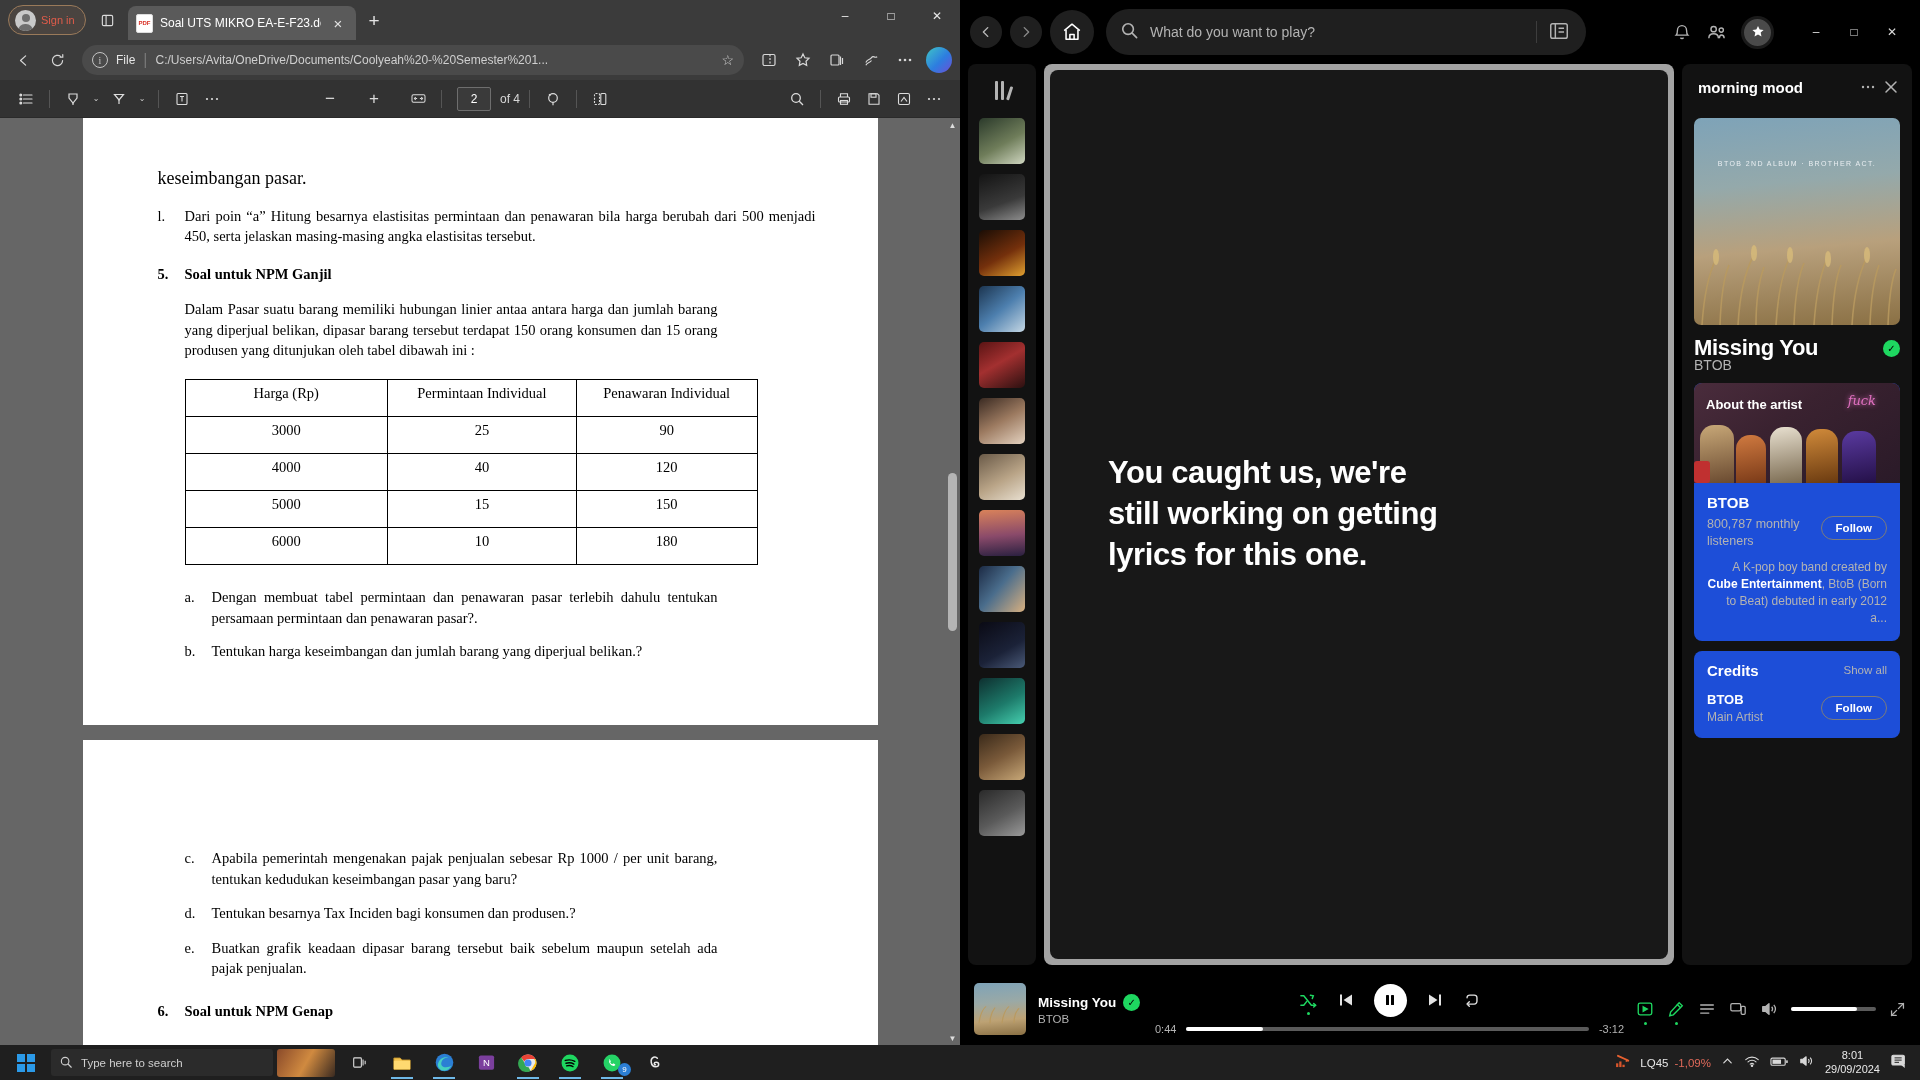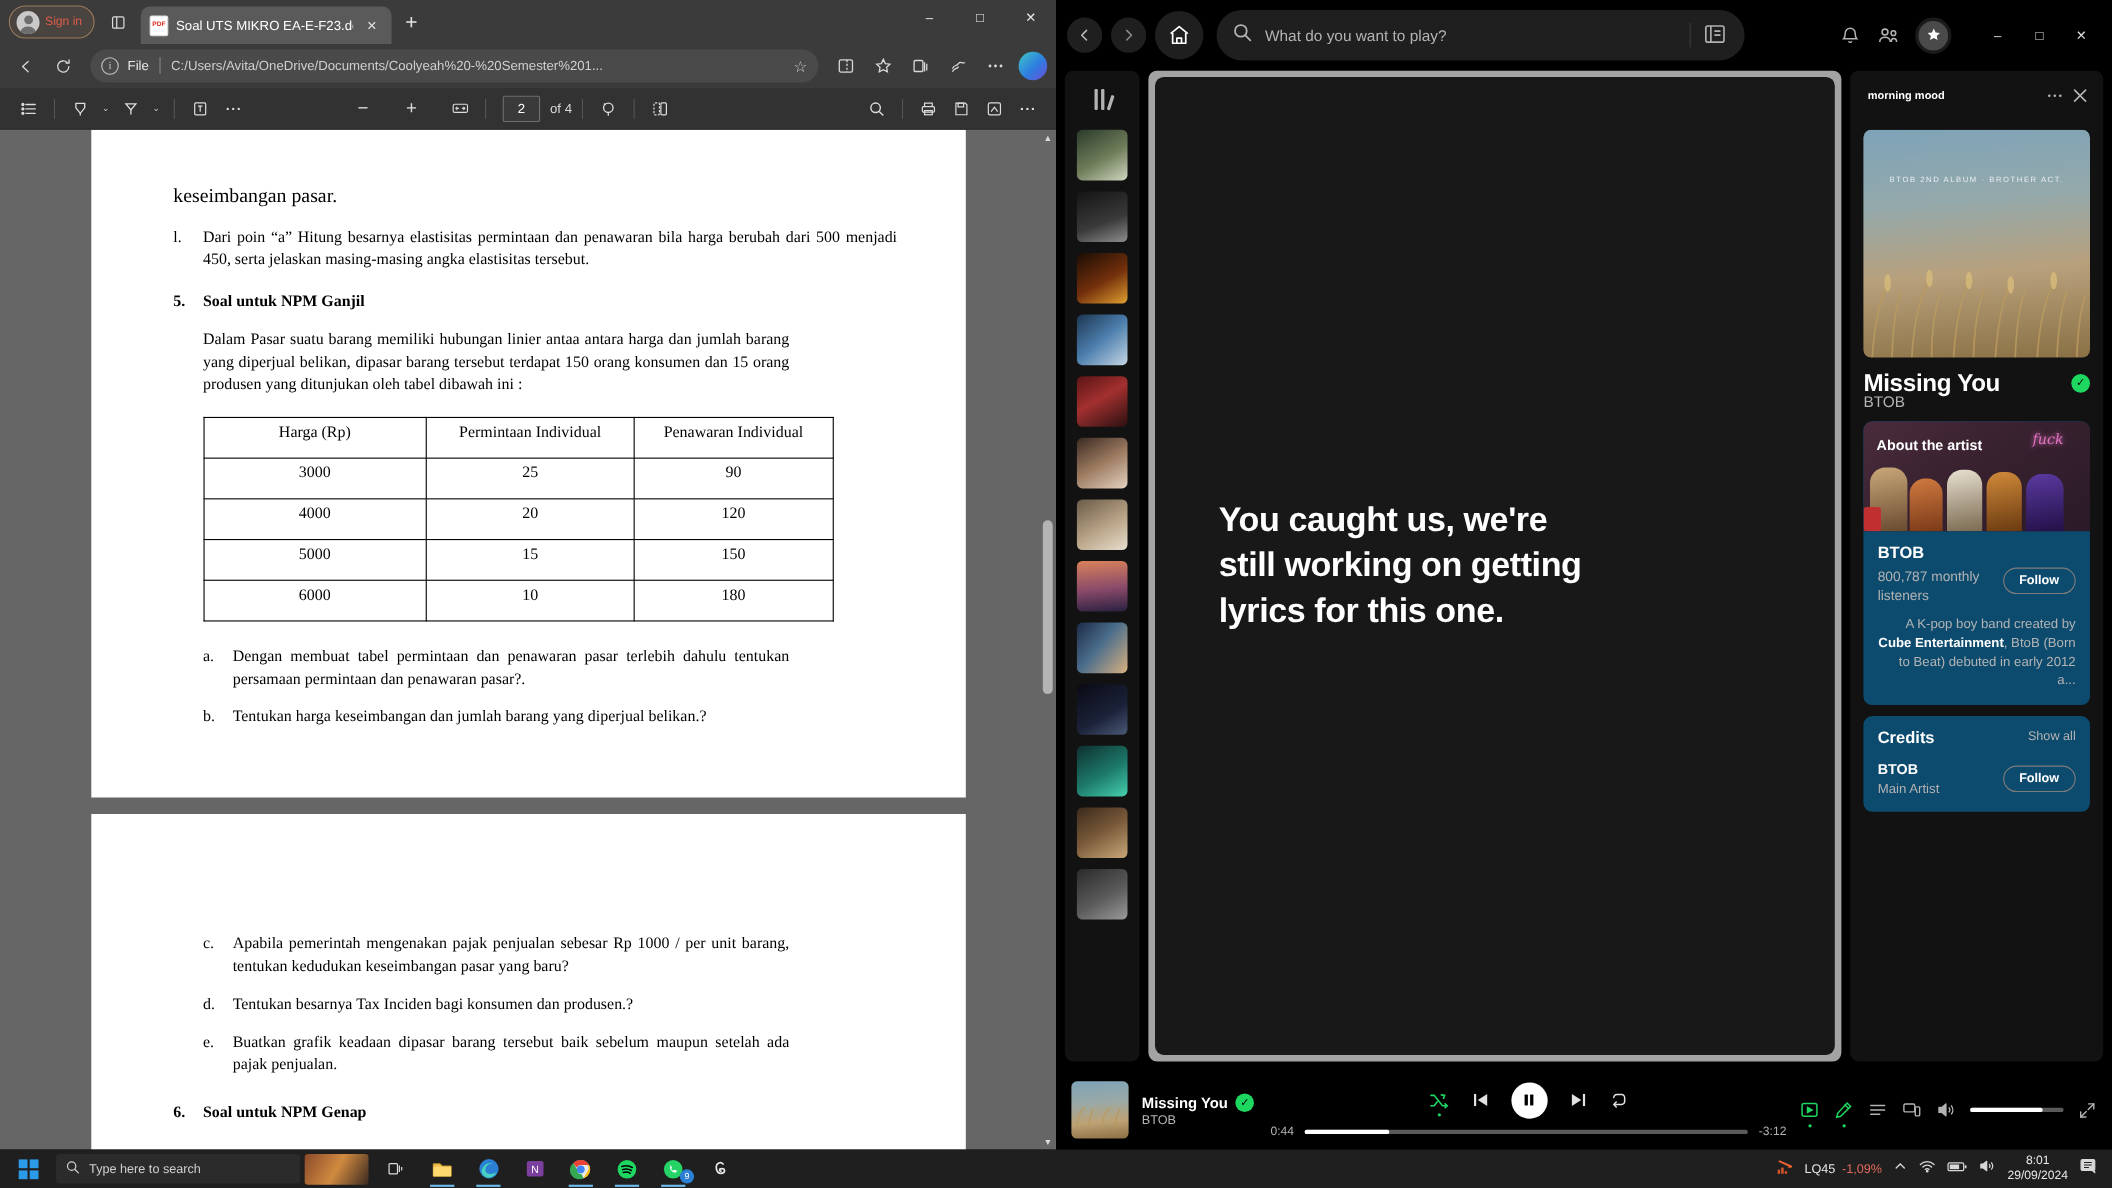--- a/index.html
+++ b/index.html
@@ -224,21 +224,21 @@
     color: #fff; font-size: 31px; font-weight: bold; line-height: 1.32;
     letter-spacing: -0.4px; max-width: 330px;
   }
   .sp-rightpanel {
     width: 230px; background: #121212; border-radius: 8px; flex: 0 0 auto;
     display: flex; flex-direction: column; gap: 8px; overflow: hidden; padding-bottom: 4px;
   }
   .rp-header {
     height: 46px; display:flex; align-items:center; padding: 0 14px 0 16px; gap: 8px; flex:0 0 auto;
   }
-  .rp-title { color:#fff; font-size: 10px; font-weight: bold; flex:1; }
+  .rp-title { color:#fff; font-size: 15px; font-weight: bold; flex:1; }
   .rp-ic { color:#b3b3b3; font-size:14px; display:flex; align-items:center; justify-content:center; flex:0 0 auto;}
   .rp-scroll { flex:1; overflow:hidden; padding: 0 12px; display:flex; flex-direction:column; gap: 10px;}
   .albumart {
     width: 100%; height: 207px; border-radius: 7px; position: relative; overflow:hidden;
     background: linear-gradient(175deg,#7ea3b8 0%,#94a9ab 32%,#b8a07c 62%,#8a7044 100%);
     flex: 0 0 auto;
   }
   .albumart .aa-label {
     position:absolute; top: 42px; left:0; right:0; text-align:center;
     color:#e9eef1; font-size: 7px; letter-spacing: 1.4px;
@@ -246,21 +246,21 @@
   .aa-grass { position:absolute; bottom:0; left:0; right:0; height: 118px; }
   .np-title-row { display:flex; align-items:center; gap: 8px; }
   .np-title { color:#fff; font-size: 22px; font-weight: bold; letter-spacing:-0.3px; }
   .verified {
     width: 17px; height: 17px; border-radius:50%; background:#1ed760;
     display:flex; align-items:center; justify-content:center; color:#000; font-size:10px;
     flex:0 0 auto; margin-left:auto;
   }
   .np-artist { color:#b3b3b3; font-size: 14px; margin-top: -4px; }
   .card {
-    background: #0c4a6e; border-radius: 8px; overflow: hidden; flex: 0 0 auto;
+    background: #1d4ed8; border-radius: 8px; overflow: hidden; flex: 0 0 auto;
   }
   .artist-hero {
     height: 100px; position: relative; overflow: hidden;
     background: linear-gradient(145deg,#4a2c3c 0%,#3a2230 40%,#2a1a28 100%);
   }
   .hero-label {
     position:absolute; left: 12px; top: 14px; color:#fff; font-size: 13px; font-weight: bold;
     z-index: 3;
   }
   .neon { position:absolute; right: 24px; top: 10px; color:#e070c0; font-size: 13px;
@@ -548,21 +548,21 @@
           <td class="hdr" style="width:199px">Permintaan Individual</td>
           <td class="hdr" style="width:190px">Penawaran Individual</td>
         </tr>
         <tr>
           <td>3000</td>
           <td>25</td>
           <td>90</td>
         </tr>
         <tr>
           <td>4000</td>
-          <td>20</td>
+          <td>40</td>
           <td>120</td>
         </tr>
         <tr>
           <td>5000</td>
           <td>15</td>
           <td>150</td>
         </tr>
         <tr>
           <td>6000</td>
           <td>10</td>

